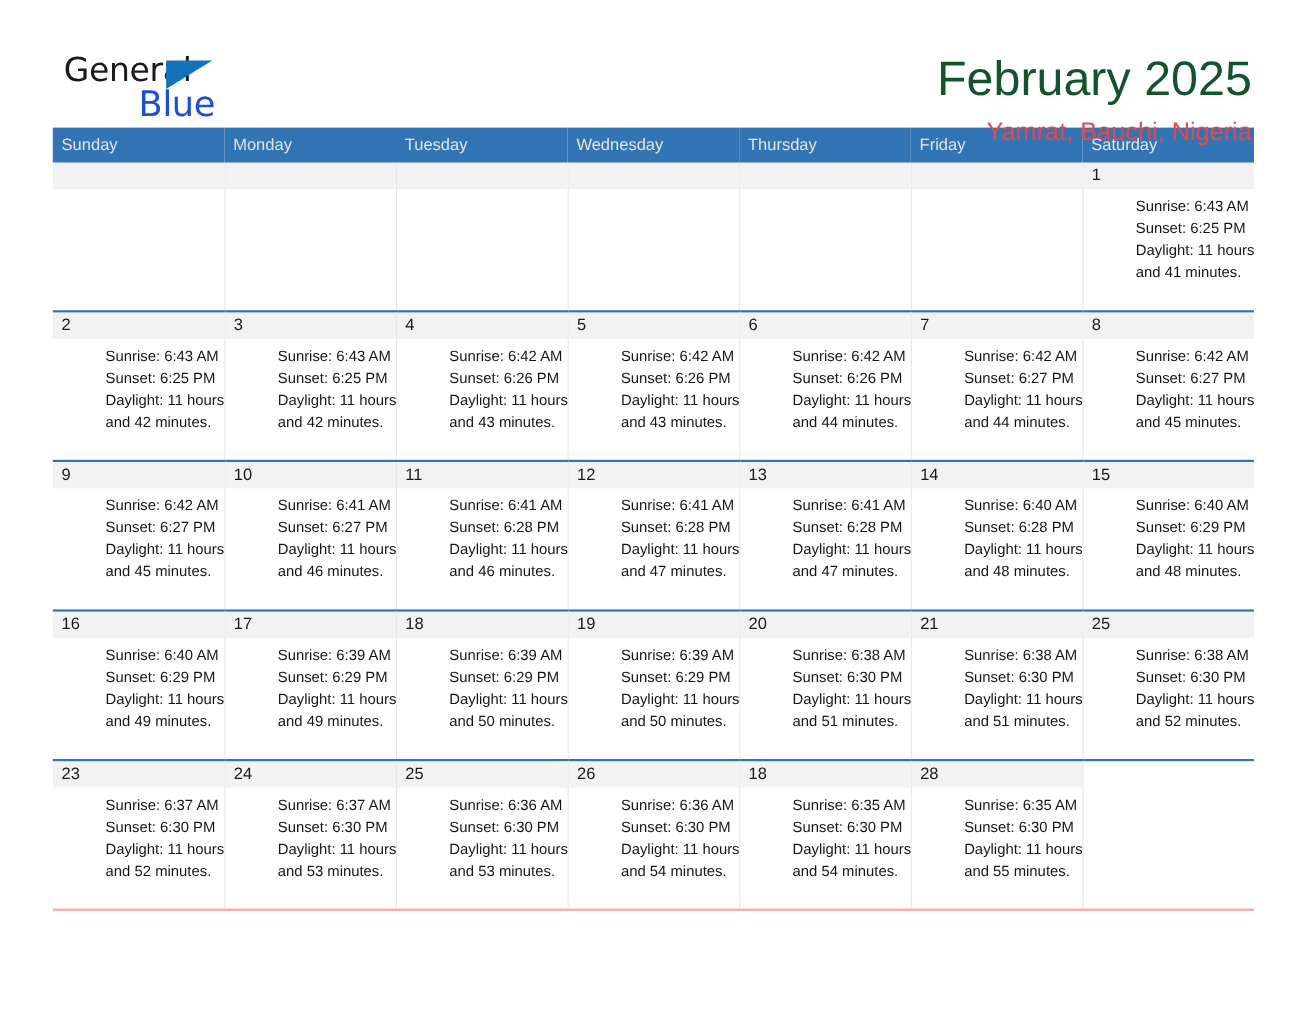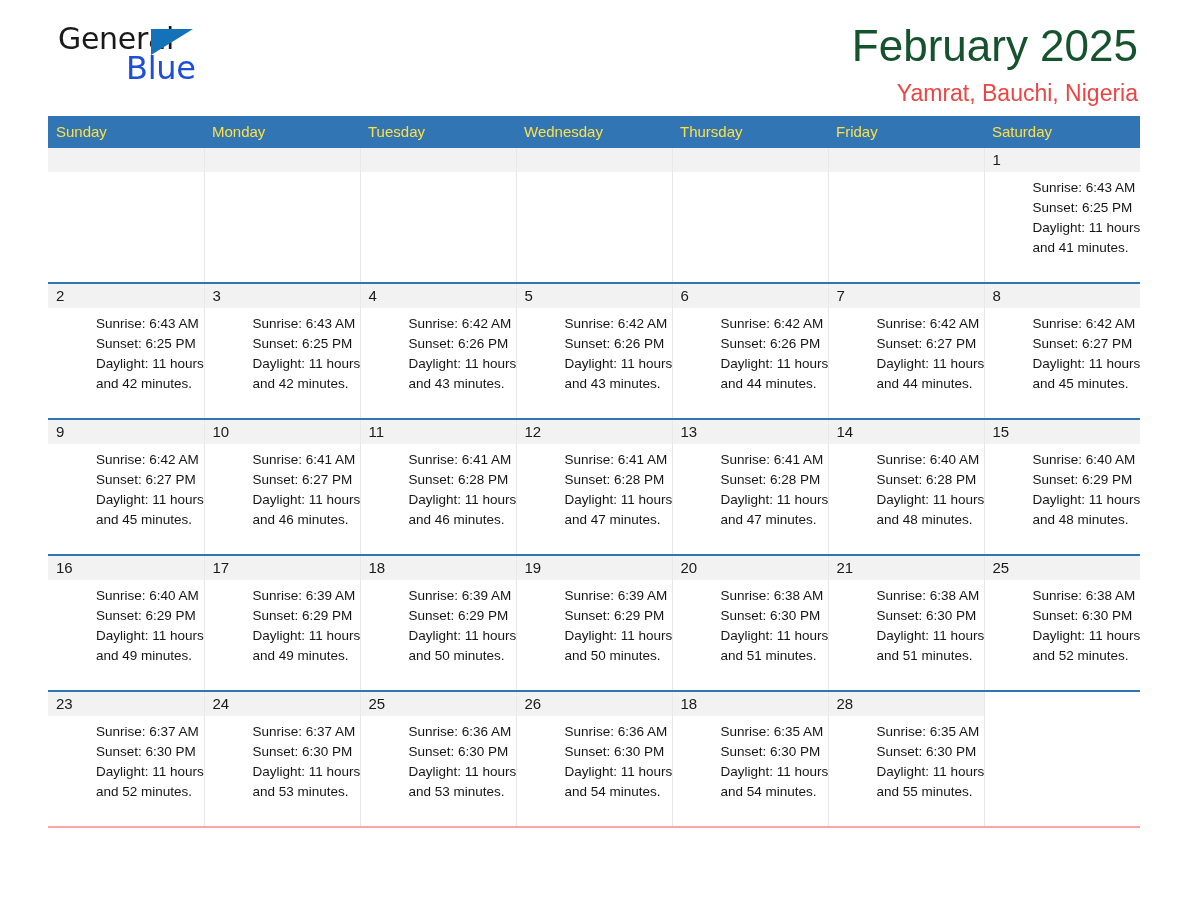--- a/index.html
+++ b/index.html
@@ -20,21 +20,21 @@
     height: 918px;
     box-sizing: border-box;
     padding: 0 48px;
   }
 
   
   .top {
     display: flex;
     justify-content: center;
     align-items: flex-start;
-    padding-top: 20px;
+    padding-top: 46px;
     height: 102px;
     box-sizing: border-box;
   }
   .brand {
     position: relative;
     width: 170px;
     height: 72px;
     flex: 0 0 auto;
   }
   .brand-general {
@@ -90,21 +90,21 @@
 
   
   .calendar {
     margin-top: 14px;
     width: 1092px;
     border-collapse: collapse;
     table-layout: fixed;
   }
   .calendar th {
     background: #3275b4;
-    color: #fde047;
+    color: #e5e5e5;
     font-size: 15px;
     font-weight: 400;
     text-align: left;
     padding: 6px 0 7px 8px;
     height: 19px;
     vertical-align: middle;
     border: none;
   }
   .calendar td {
     vertical-align: top;

